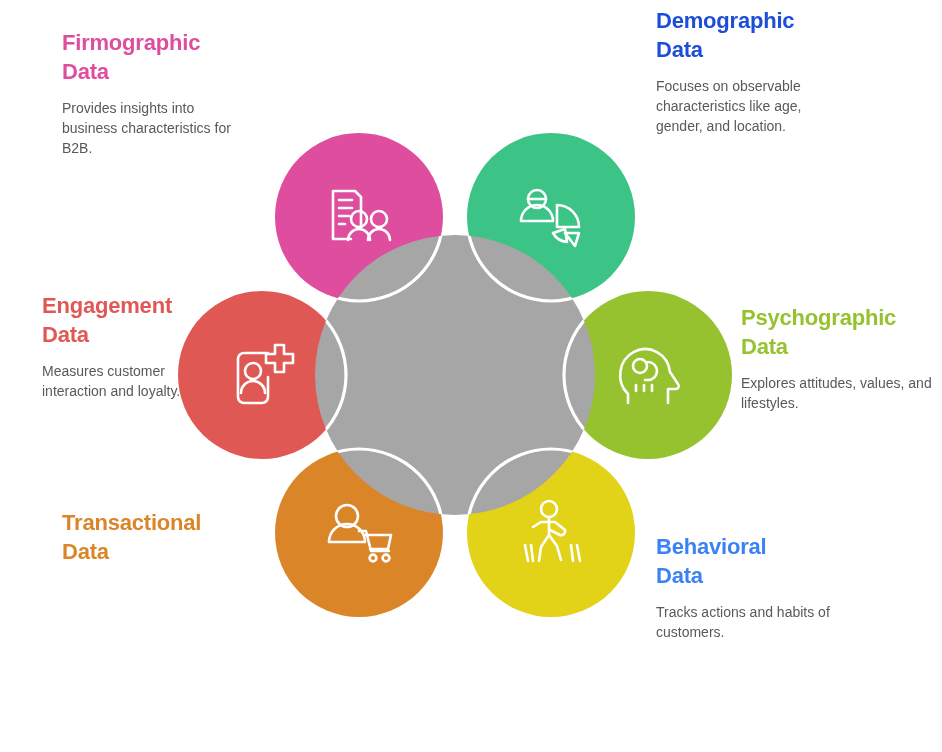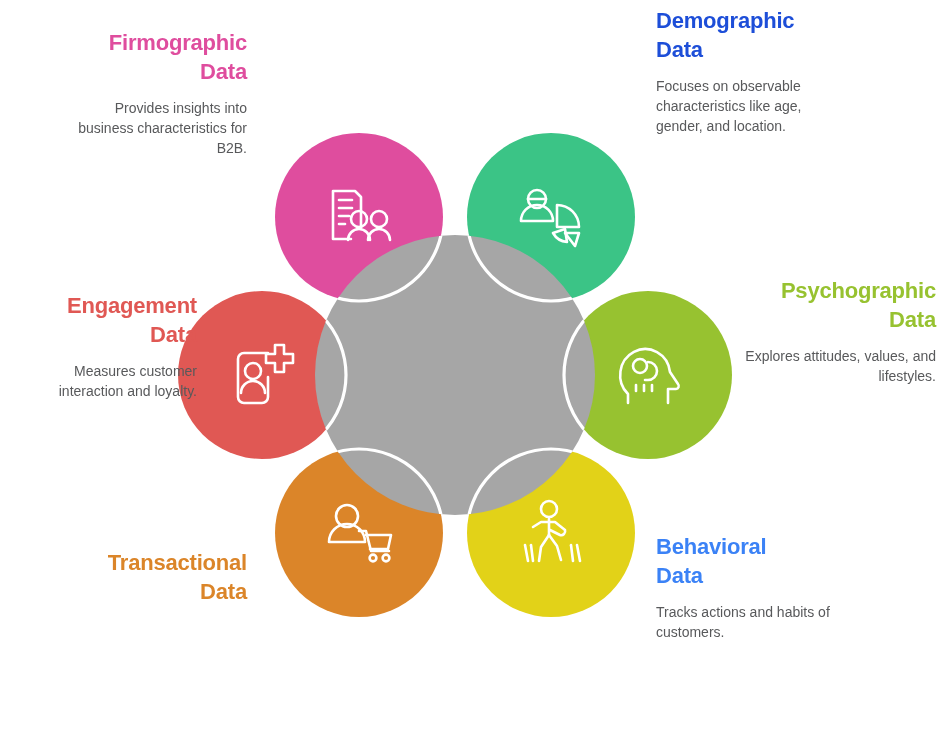--- a/index.html
+++ b/index.html
@@ -35,29 +35,29 @@
     margin: 0 0 13px 0;
     letter-spacing: -0.2px;
   }
   .label-desc {
     font-size: 14px;
     font-weight: normal;
     line-height: 1.42;
     color: #58595b;
     margin: 0;
   }
-  .align-right { text-align: right; }
+  .align-right { text-align: left; }
   .align-left  { text-align: left; }
 
   
   #blk-firmographic  { left: 62px;  top: 28px;  width: 185px; }
   #blk-demographic   { left: 656px; top: 6px;   width: 180px; }
   #blk-engagement    { left: 18px;   top: 291px; width: 155px; margin-left: 24px; }
-  #blk-psychographic { left: 741px; top: 276px; width: 195px; text-align: right; }
-  #blk-transactional { left: 62px;  top: 548px; width: 185px; }
+  #blk-psychographic { left: 741px; top: 303px; width: 195px; }
+  #blk-transactional { left: 62px;  top: 508px; width: 185px; }
   #blk-behavioral    { left: 656px; top: 532px; width: 185px; }
 
   
   #diagram {
     position: absolute;
     left: 0;
     top: 0;
     width: 942px;
     height: 752px;
     pointer-events: none;

